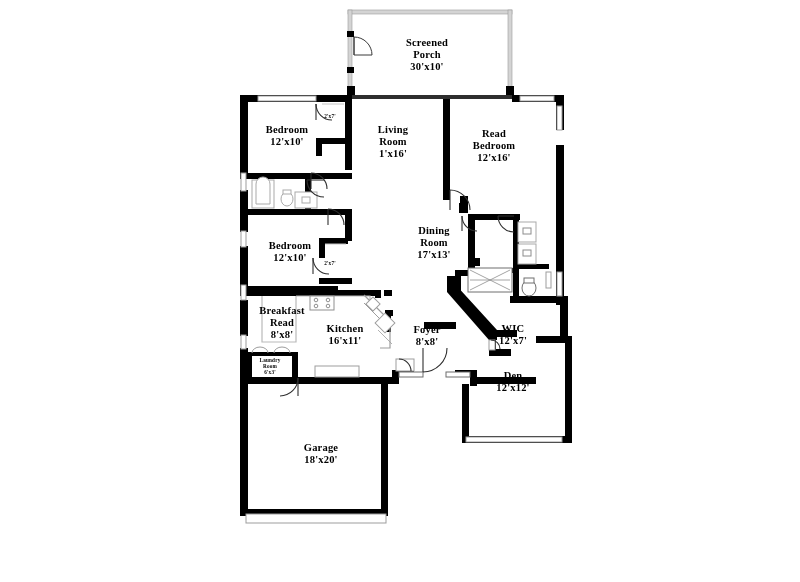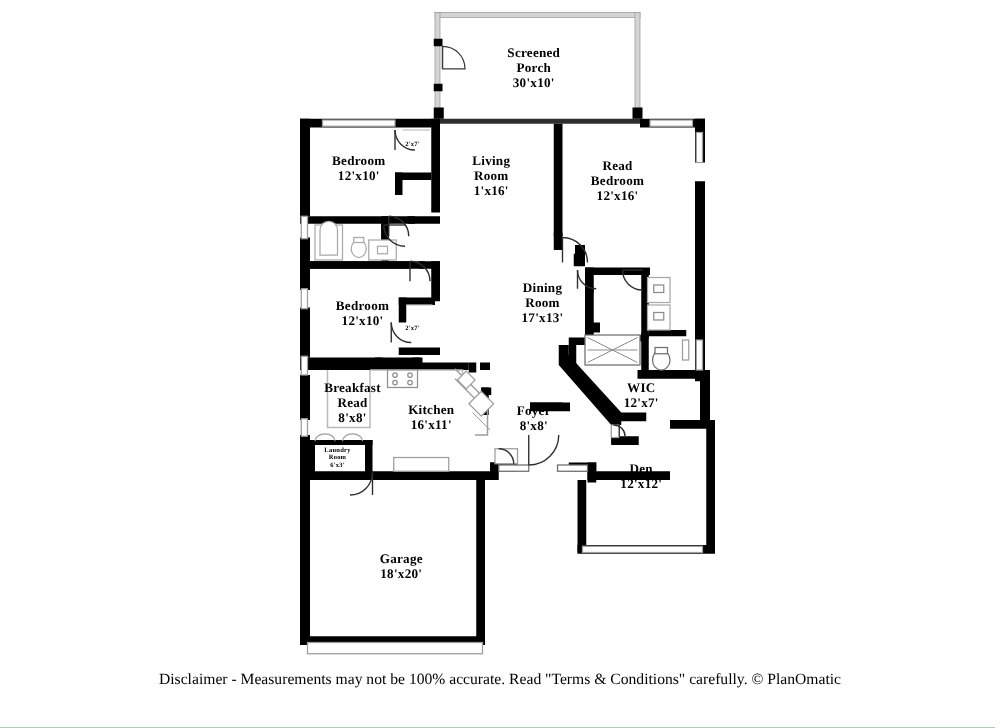--- a/index.html
+++ b/index.html
@@ -312,21 +312,21 @@
     <span class="rl-name">Bedroom</span>
     <span class="rl-dims">12'x10'</span>
   </div>
 
   <div class="room-label size-md" style="left:406px; top:243px;margin-left:28px;">
     <span class="rl-name">Dining</span>
     <span class="rl-name">Room</span>
     <span class="rl-dims">17'x13'</span>
   </div>
 
-  <div class="room-label size-md" style="left:513px; top:317px;">
+  <div class="room-label size-md" style="left:513px; top:335px;">
     <span class="rl-name">WIC</span>
     <span class="rl-dims">12'x7'</span>
   </div>
 
   <div class="room-label size-md" style="left:282px; top:323px;">
     <span class="rl-name">Breakfast</span>
     <span class="rl-name">Read</span>
     <span class="rl-dims">8'x8'</span>
   </div>
 
@@ -357,15 +357,14 @@
   </div>
 
   <div class="room-label size-xs" style="left:330px; top:117px;">
     <span class="rl-dims">2'x7'</span>
   </div>
 
   <div class="room-label size-xs" style="left:330px; top:264px;">
     <span class="rl-dims">2'x7'</span>
   </div>
 
-  <div id="disclaimer">Disclaimer - Measurements may not be 100% accurate. Read "Terms &amp; Conditions" carefully. © PlanOmatic</div>
 
 </div>
 
 </body></html>

